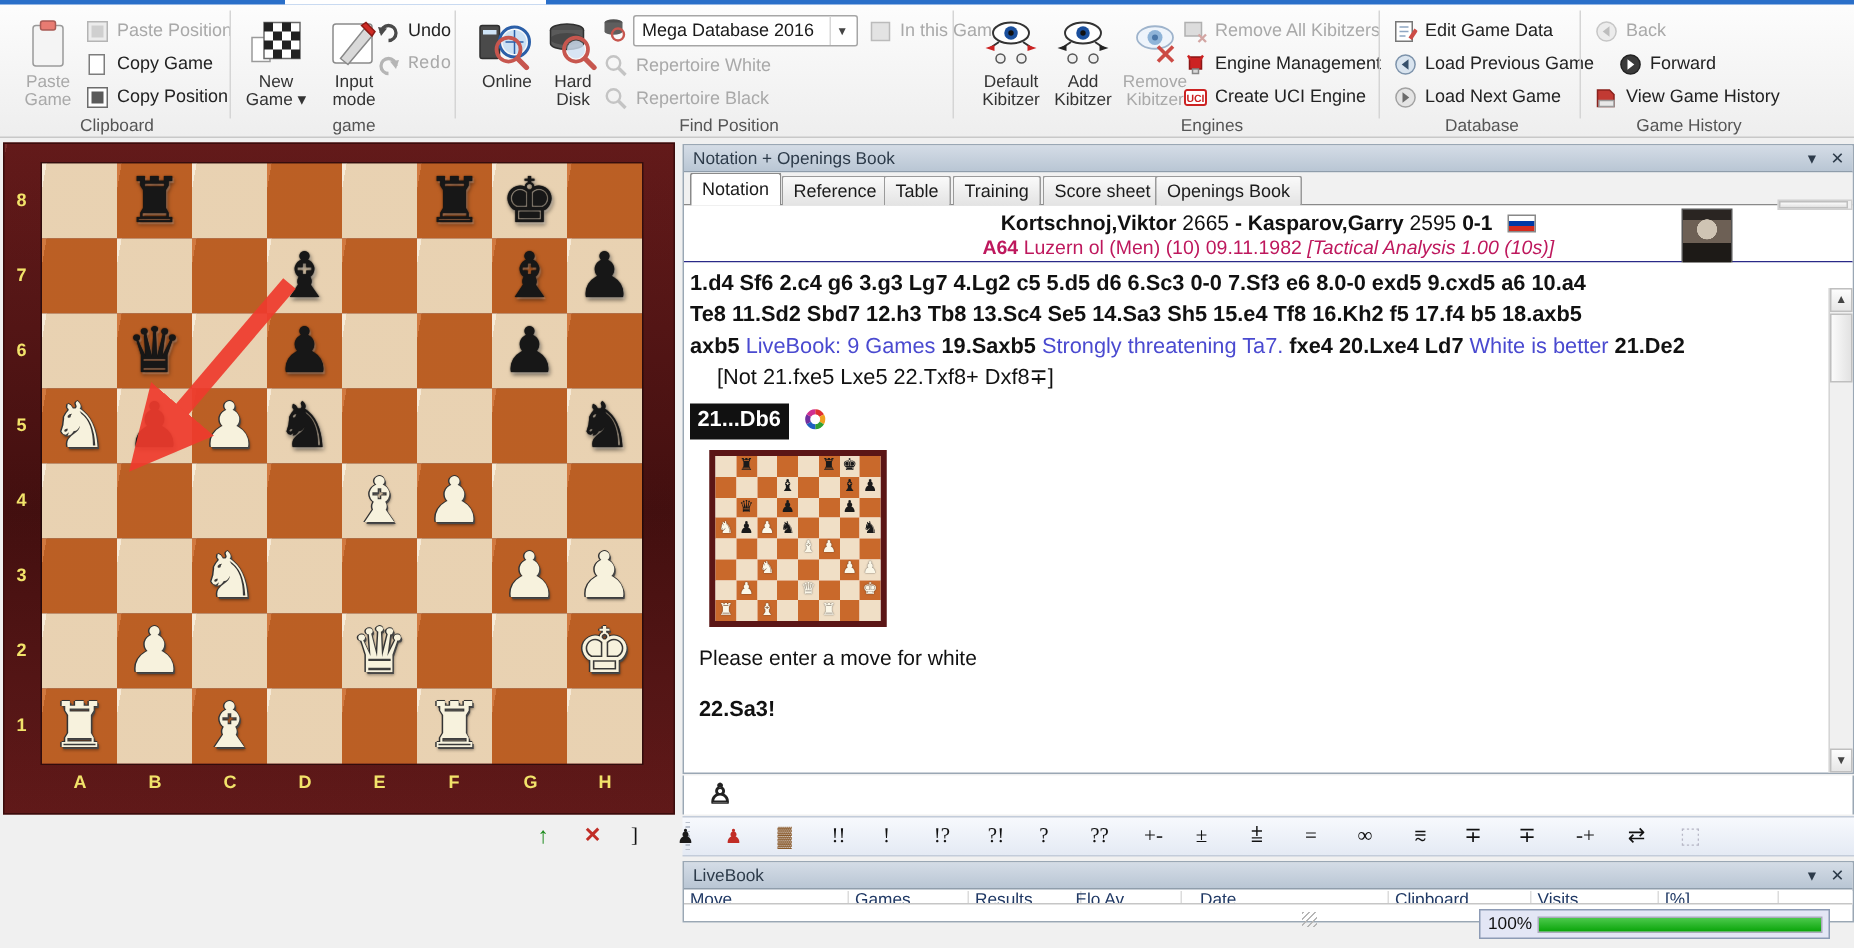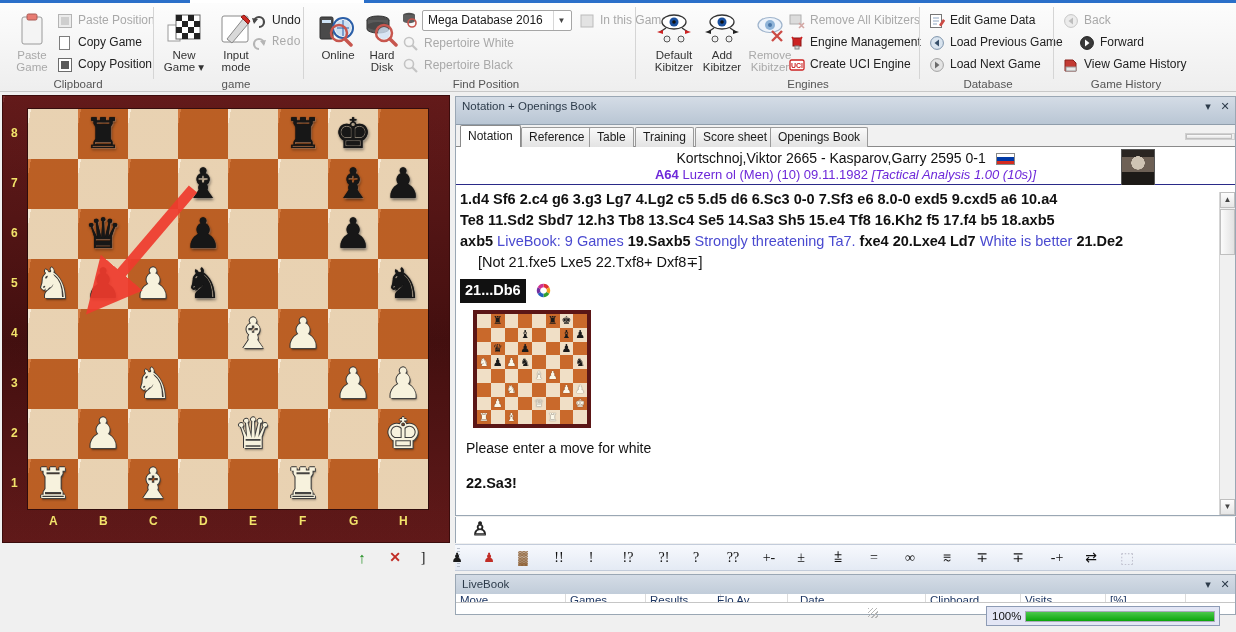--- a/index.html
+++ b/index.html
@@ -83,21 +83,21 @@
     background-image: linear-gradient(100deg, rgba(255,255,255,0.10) 0 3px, rgba(110,45,10,0.18) 3px 7px);
   }
   .pc { font-size: 42px; line-height: 42px; user-select: none; }
   .pc.w { color: #f7f2dd; text-shadow: 0 0 1px #111, 1px 1px 0 #4a4a4a, -1px 0 0 #3a3a3a, 0 -1px 0 #3a3a3a, 1px 2px 2px rgba(0,0,0,.5); }
   .pc.b { color: #171717; text-shadow: 0 0 1px #000, 1px 1px 1px rgba(255,255,255,.25), 1px 2px 3px rgba(0,0,0,.55); }
   .arrowlayer { position: absolute; left: 25px; top: 13px; width: 400px; height: 400px; pointer-events: none; }
 
   
   .panel { position: absolute; background: #fff; border: 1px solid #9aa7b4; }
   .panel-title {
-    height: 28px; line-height: 18px; padding-left: 6px;
+    height: 18px; line-height: 18px; padding-left: 6px;
     background: linear-gradient(to bottom,#d4dce6,#b9c6d4);
     color: #2d3b4a; font-size: 11.5px; position: relative;
     border-bottom: 1px solid #8f9dab;
   }
   .panel-title .tbtn {
     position: absolute; top: 0; width: 14px; height: 18px; line-height: 18px;
     text-align: center; font-size: 11px; color: #2d3b4a;
   }
   .tabstrip {
     position: relative; height: 22px; background: #f1f1f1; border-bottom: 1px solid #8a8a8a;
@@ -110,22 +110,22 @@
   .tab.active {
     background: #fff; top: 0; height: 22px; line-height: 21px; font-weight: normal;
     border-color: #8a8a8a; z-index: 3;
   }
 
   .gameheader {
     text-align: center; padding: 3px 0 2px; position: relative;
     border-bottom: 1px solid #2a2a88; background: #fff;
   }
   .gh1 { font-size: 14px; color: #111; }
-  .gh1 b { font-weight: normal; }
-  .gh2 { font-size: 13px; color: #6d28d9; margin-top: 1px; }
+  .gh1 b { font-weight: bold; }
+  .gh2 { font-size: 13px; color: #be185d; margin-top: 1px; }
   .gh2 .eco { font-weight: bold; }
   .gh2 .ital { font-style: italic; }
   .flagimg {
     display:inline-block; width: 19px; height: 12px; vertical-align: middle;
     margin-left: 6px; border: 1px solid #888;
     background: linear-gradient(to bottom,#fff 0 33%, #0039a6 33% 66%, #d52b1e 66% 100%);
   }
   .photo {
     position: absolute; right: 80px; top: 2px; width: 34px; height: 40px;
     border: 1px solid #555;

